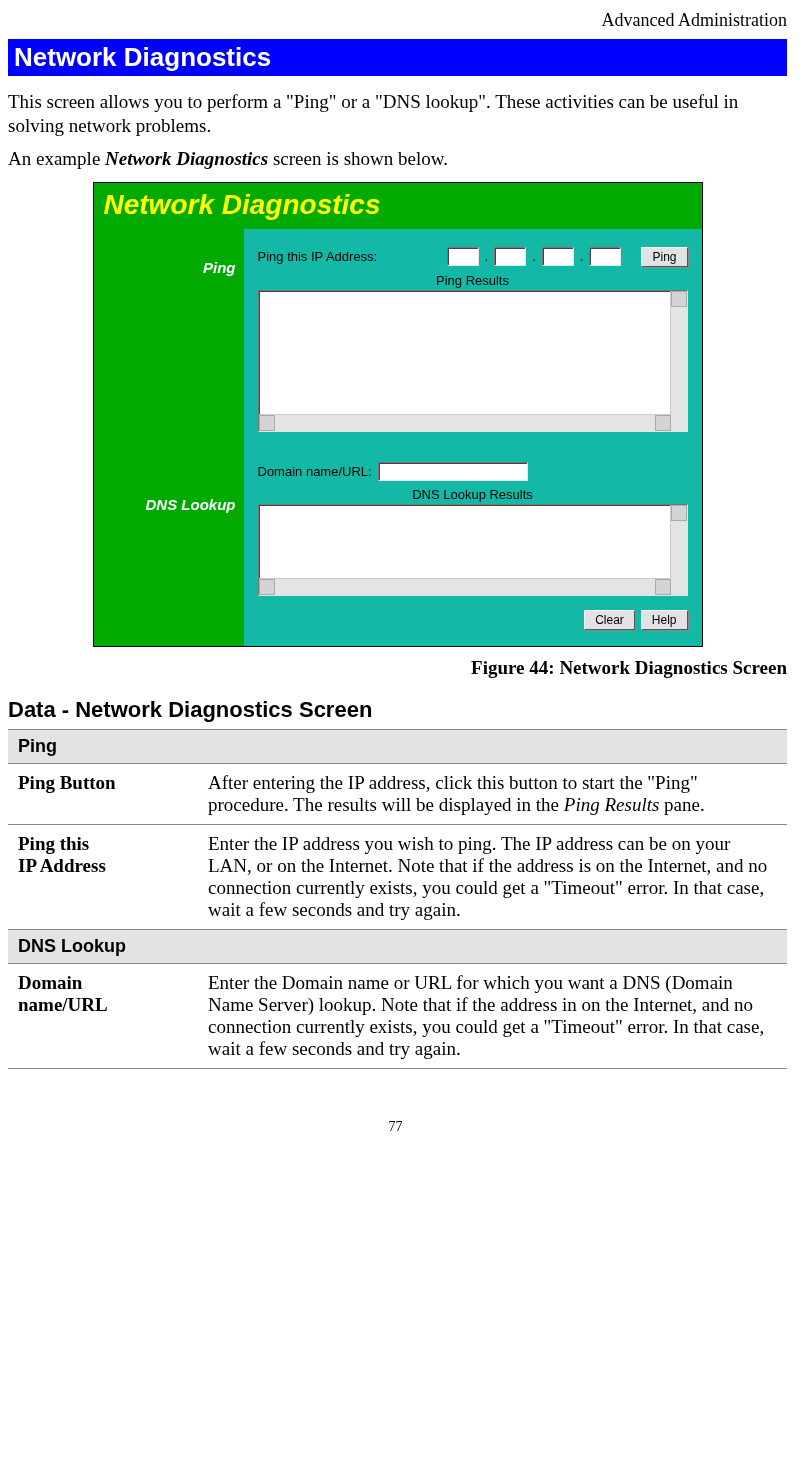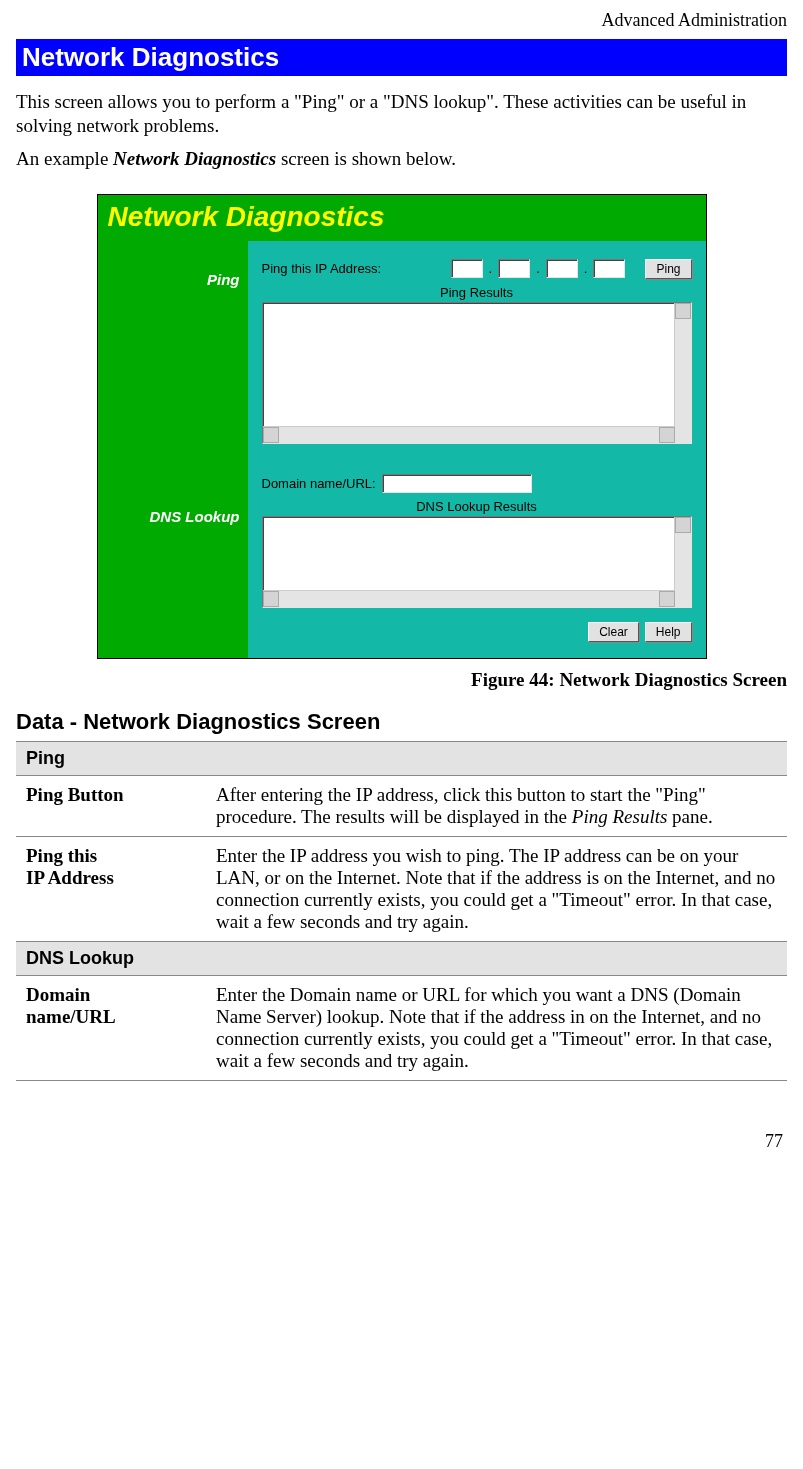--- a/index.html
+++ b/index.html
@@ -5,21 +5,21 @@
   body {
     font-family: "Times New Roman", Times, serif;
     font-size: 19px;
     margin: 0;
     padding: 0;
     background: #fff;
     color: #000;
     width: 803px;
   }
   .page {
-    padding: 10px 16px 20px 16px;
+    padding: 10px 16px 20px 8px;
     box-sizing: border-box;
   }
   .header-right {
     text-align: right;
     font-size: 18px;
     margin-bottom: 8px;
   }
   .section-title {
     background: #0000ff;
     color: #fff;
@@ -27,21 +27,21 @@
     font-weight: bold;
     font-size: 26px;
     padding: 3px 6px;
     margin-bottom: 14px;
   }
   .intro {
     line-height: 1.25;
     margin: 0 0 10px 0;
   }
   .intro2 {
-    margin: 0 0 24px 0;
+    margin: 0 0 12px 0;
   }
   .bi { font-style: italic; font-weight: bold; }
 
   
   .scr-wrap {
     display: flex;
     justify-content: center;
     margin: 8px 0 10px 0;
   }
   .scr {
@@ -219,22 +219,22 @@
     font-weight: bold;
     font-size: 18px;
     padding: 6px 10px;
   }
   table.dt td.key {
     width: 170px;
     font-weight: bold;
   }
   .ital-inline { font-style: italic; }
   .pagenum {
-    text-align: right;
-    font-size: 18px;
+    text-align: center;
+    font-size: 14px;
     margin-top: 50px;
     padding-right: 4px;
   }
 </style>
 </head>
 <body>
 
 <div class="page">
 
   <div class="header-right">Advanced Administration</div>

